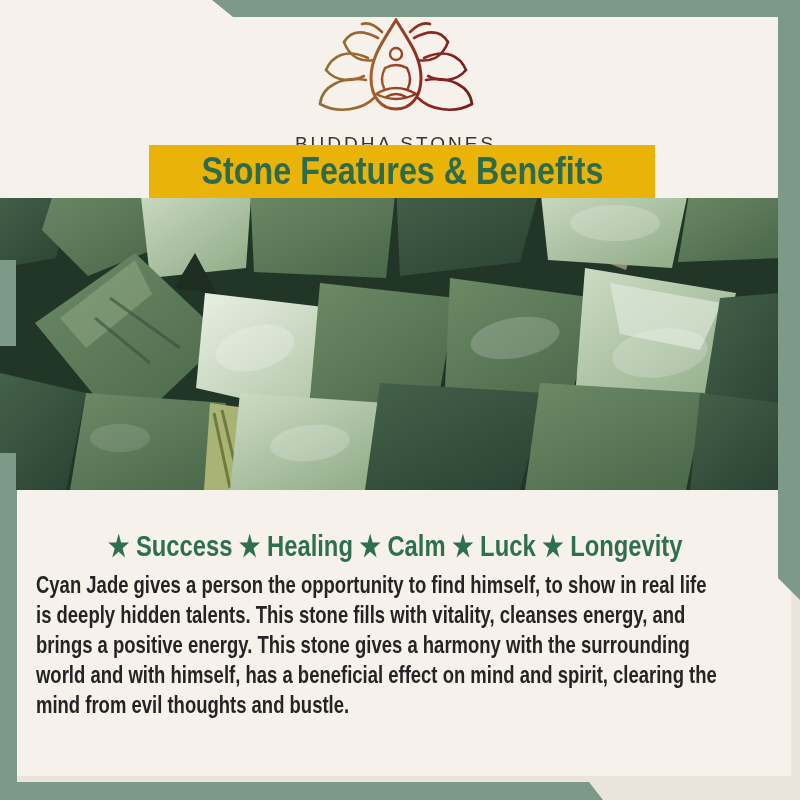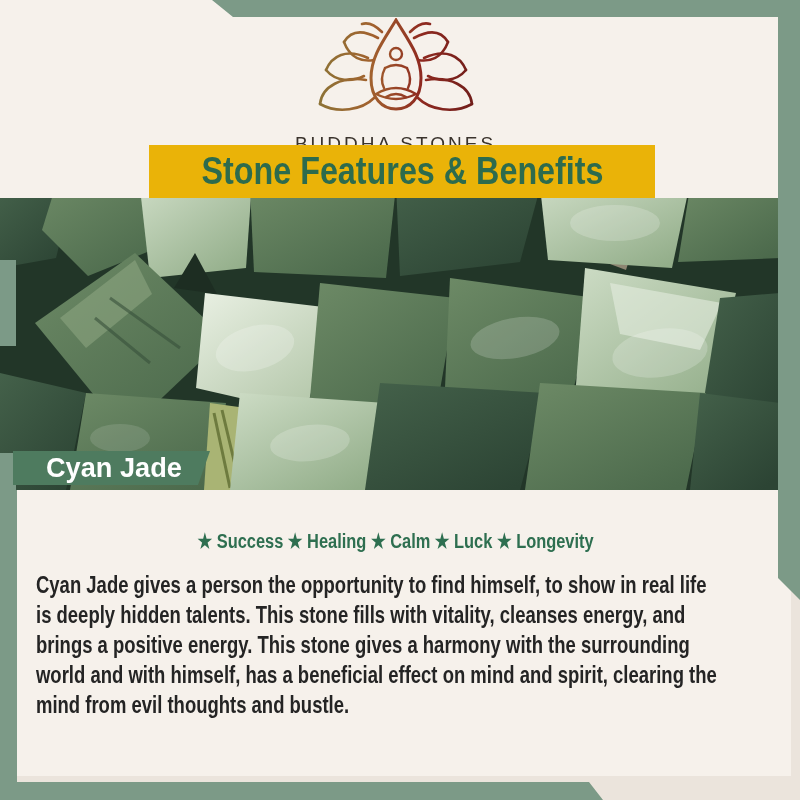--- a/index.html
+++ b/index.html
@@ -35,21 +35,21 @@
   .stone-label .label-bg{
     position:absolute;inset:0;background:#4e7b5f;
     clip-path:polygon(0 0,197px 0,185px 100%,0 100%);
   }
   .stone-label .label-text{
     position:relative;color:#ffffff;font-weight:bold;font-size:28px;line-height:33px;
     padding-left:34px;white-space:nowrap;transform:scaleX(.97);transform-origin:0 50%;
   }
   .stars-line{
     position:absolute;left:0;top:529px;width:791px;text-align:center;
-    color:#2e6f50;font-weight:bold;font-size:20px;white-space:nowrap;
+    color:#2e6f50;font-weight:bold;font-size:29px;white-space:nowrap;
   }
   .stars-line .inner{display:inline-block;transform:scaleX(.82);transform-origin:center;}
   .description{
     position:absolute;left:36px;top:570px;width:1000px;
     transform:scaleX(.77);transform-origin:0 0;
     font-size:24px;line-height:30px;font-weight:bold;color:#242424;
     white-space:pre-line;
   }
 </style>
 </head>
@@ -164,24 +164,20 @@
       <ellipse cx="660" cy="155" rx="48" ry="24" fill="#ffffff" opacity="0.2" transform="rotate(-8 660 155)"></ellipse>
       <ellipse cx="310" cy="245" rx="40" ry="18" fill="#ffffff" opacity="0.2" transform="rotate(-6 310 245)"></ellipse>
       <ellipse cx="615" cy="25" rx="45" ry="18" fill="#ffffff" opacity="0.2"></ellipse>
       <ellipse cx="120" cy="240" rx="30" ry="14" fill="#ffffff" opacity="0.12"></ellipse>
 
       <rect x="0" y="62" width="16" height="86" fill="#7c9a87"></rect>
       <rect x="0" y="255" width="16" height="37" fill="#7c9a87"></rect>
     </svg>
   </div>
 
-  <div class="stone-label">
-    <div class="label-bg"></div>
-    <div class="label-text">Cyan Jade</div>
-  </div>
 
   <div class="ribbon top-right"></div>
   <div class="ribbon bottom-left"></div>
 
   <div class="stars-line">
     <span class="inner">★ Success ★ Healing ★ Calm ★ Luck ★ Longevity</span>
   </div>
 
   <div class="description">Cyan Jade gives a person the opportunity to find himself, to show in real life
 is deeply hidden talents. This stone fills with vitality, cleanses energy, and

